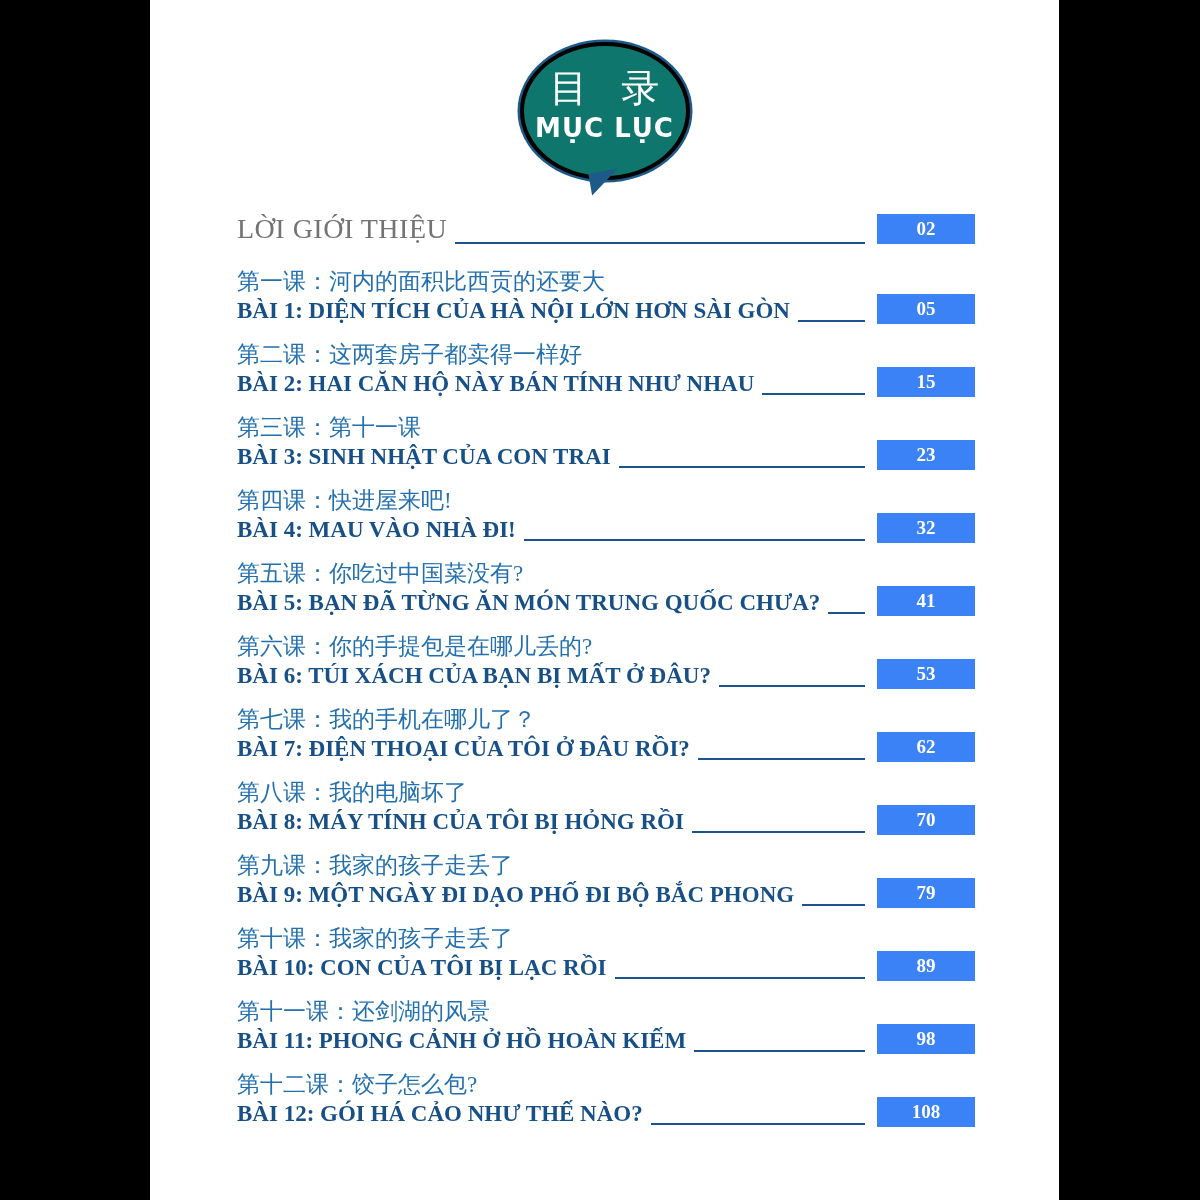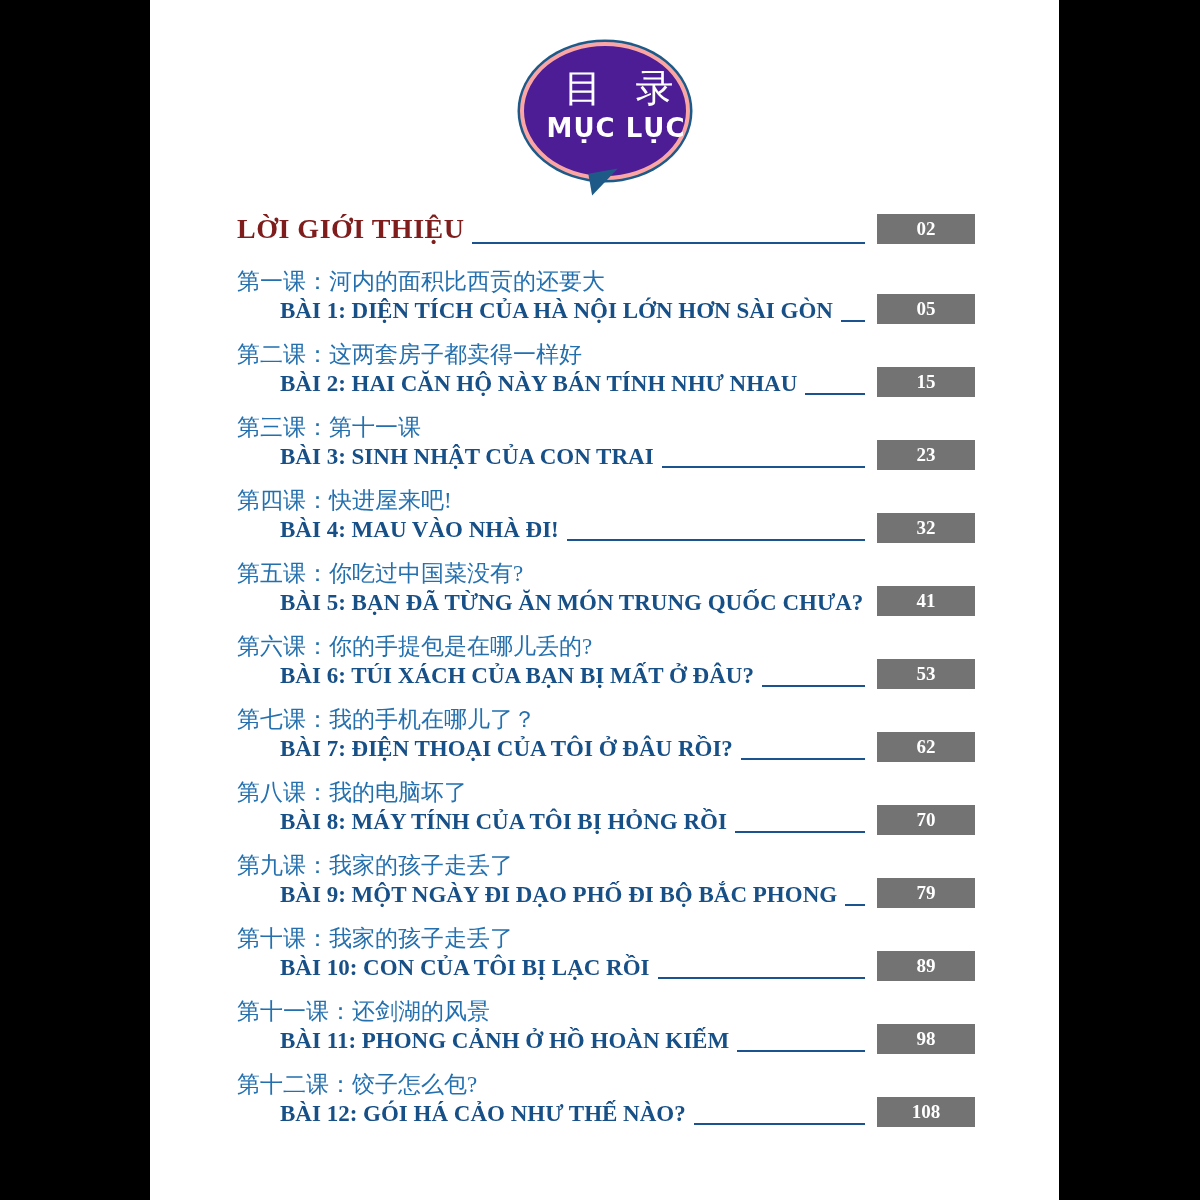--- a/index.html
+++ b/index.html
@@ -16,25 +16,25 @@
     left:150px; width:909px;
     background:#ffffff;
   }
 
   
   .logo-wrap { padding-top:42px; height:158px; }
   .bubble {
     position:relative;
     width:162px; height:130px;
     margin:0 auto;
-    background:#4c1d95;
-    border:4px solid #fca5a5;
+    background:#0f766e;
+    border:4px solid #000000;
     border-radius:50%;
     box-shadow:0 0 0 2.5px #1d5a88;
-    text-align:right;
+    text-align:center;
   }
   .bubble .zh {
     margin-top:22px;
     color:#ffffff;
     font-size:38px;
     line-height:40px;
     letter-spacing:12px;
     text-indent:12px;
     font-family:"Liberation Serif", serif;
   }
@@ -58,57 +58,57 @@
 
   
   .toc { margin-top:12px; padding:0 84px 0 87px; }
 
   .intro-row {
     display:flex; align-items:center;
     height:34px;
     margin-bottom:22px;
   }
   .intro-label {
-    font-size:28px; font-weight:bold;
-    color:#7f1d1d;
+    font-size:28px; font-weight:normal;
+    color:#737373;
     letter-spacing:0.5px;
     white-space:nowrap;
   }
 
   .fill {
     flex:1;
     min-width:0;
     border-bottom:2.5px solid #1a5390;
     margin:0 0 4px 8px;
     align-self:flex-end;
   }
   .intro-row .fill { margin-bottom:2px; }
 
   .page-box {
     width:98px; height:30px;
     margin-left:12px;
-    background:#737373;
+    background:#3b82f6;
     color:#ffffff;
     font-size:19px; font-weight:bold;
     font-family:"Liberation Serif", serif;
     display:flex; align-items:center; justify-content:center;
     flex:0 0 auto;
   }
 
   .entry { display:flex; margin-bottom:15px; }
   .entry-left { flex:1; min-width:0; }
   .zh-line {
     font-size:23px;
     line-height:28px;
     height:28px;
     color:#2470af;
     font-family:"Liberation Serif", serif;
     white-space:nowrap;
   }
-  .vi-line { display:flex; align-items:flex-start; height:30px;margin-left:43px; }
+  .vi-line { display:flex; align-items:flex-start; height:30px; }
   .vi-title {
     font-size:23px;
     line-height:30px;
     font-weight:bold;
     color:#174f87;
     white-space:nowrap;
   }
   .entry .page-box { align-self:flex-end; margin-bottom:2px; }
 </style>
 </head>

